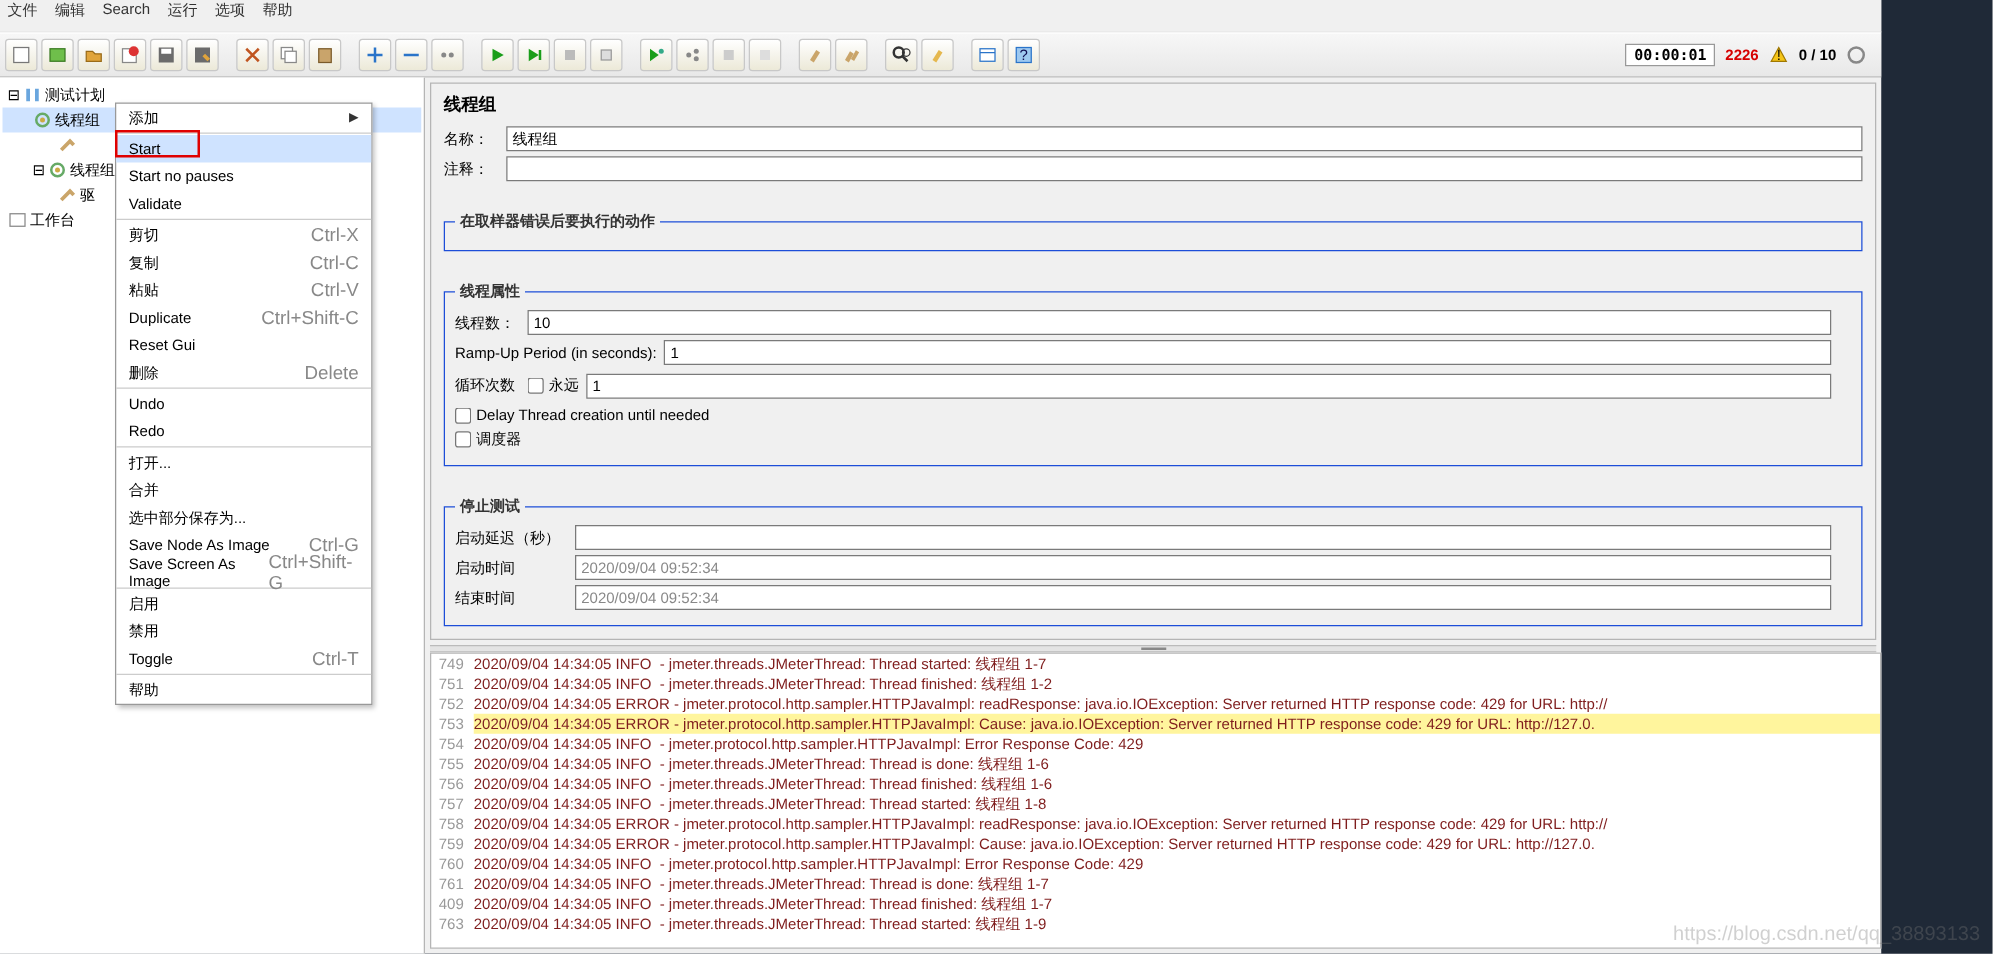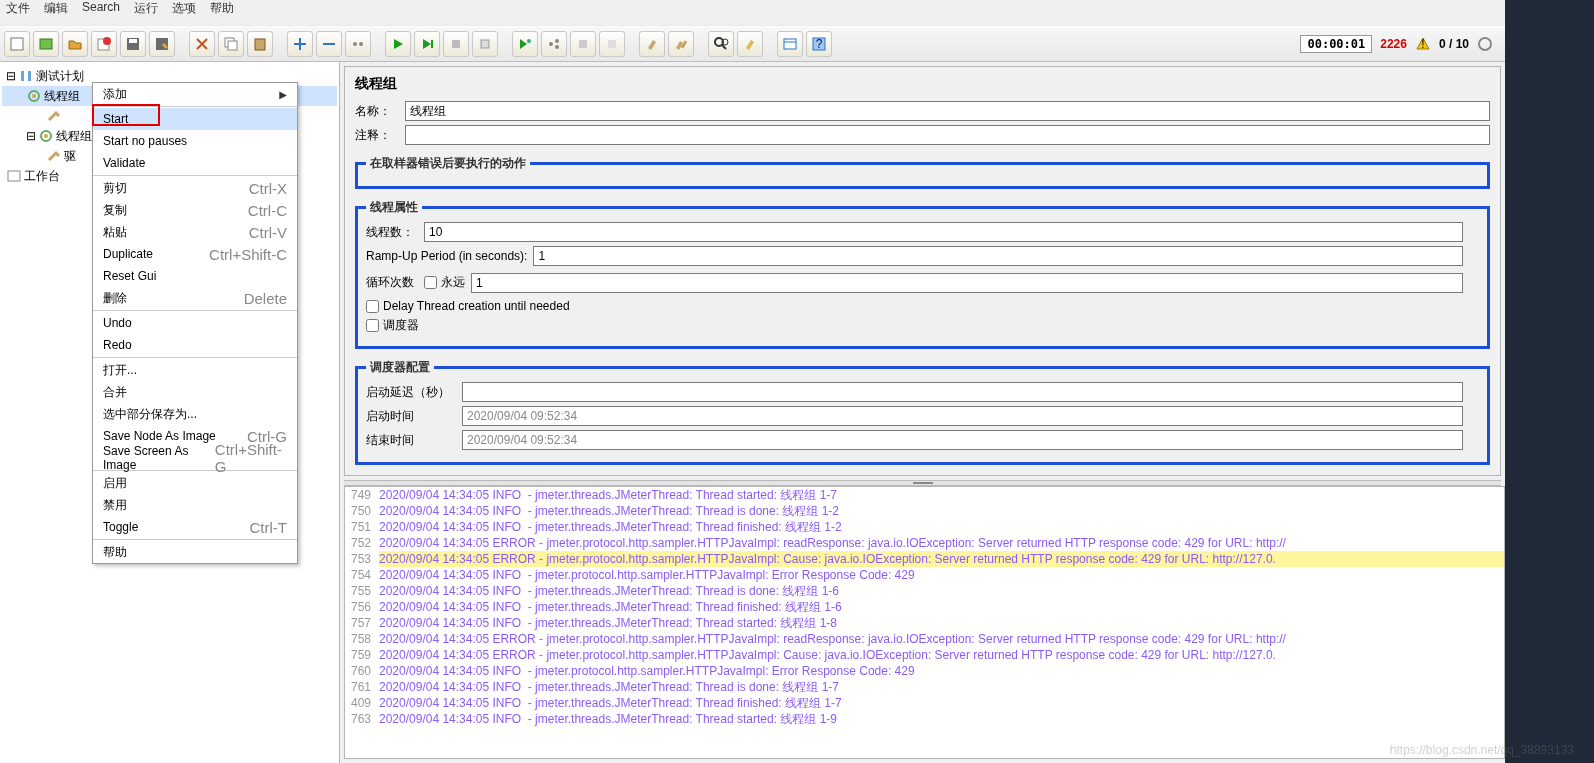--- a/index.html
+++ b/index.html
@@ -25,34 +25,34 @@
 .cm-arrow{font-size:10px;color:#333}
 .cm-sc{color:#888;font-size:15px}
 .hl-red{position:absolute;left:92px;top:42px;width:68px;height:22px;border:2px solid #e00000;pointer-events:none;z-index:11}
 .right{flex:1;display:flex;flex-direction:column;min-width:0}
 .form-panel{flex:0 0 auto;background:#f0f0f0;border:1px solid #b5b5b5;margin:4px;padding:8px 10px 10px 10px}
 .panel-title{font-size:14px;font-weight:bold;margin-bottom:8px}
 .frow{display:flex;align-items:center;margin-bottom:4px;gap:6px}
 .flabel{min-width:44px}
 input[type=text]{flex:1;height:20px;border:1px solid #7a7a7a;padding:0 4px;background:#fff}
 input[type=text].ro{background:#fff;color:#888}
-fieldset{border:3px solid #1d4ed8;margin-top:10px;padding:6px 24px 8px 8px}
+fieldset{border:1px solid #1d4ed8;margin-top:24px;padding:6px 24px 8px 8px}
 legend{padding:0 4px;color:#333;font-weight:bold}
 .radio-row{display:flex;justify-content:center;gap:22px;padding:2px 0}
 .radio-row label{display:flex;align-items:center;gap:4px}
 .cb{display:flex;align-items:center;gap:4px;margin:4px 0}
 .sched .frow .flabel{min-width:90px}
 .splitter{height:6px;background:#e4e4e4;border-top:1px solid #bbb;border-bottom:1px solid #bbb;margin:0 4px;cursor:row-resize;display:flex;align-items:center;justify-content:center}
 .splitter::before{content:"";width:20px;height:2px;background:#888}
 .log{flex:1;min-height:0;margin:0 0 4px 4px;background:#fff;border:1px solid #b5b5b5;overflow:auto;font-family:Consolas,Menlo,monospace;font-size:12px;line-height:16px}
 .log-line{display:flex;white-space:pre}
 .ln{width:34px;text-align:right;color:#999;padding-right:8px;user-select:none;flex:0 0 auto}
-.lc{flex:1;color:#8b5cf6}
+.lc{flex:1;color:#7f1d1d}
 .log-line.hl .lc{background:#fff59d}
-.watermark{position:fixed;right:20px;bottom:6px;color:rgba(120,120,120,.35);font-size:12px;pointer-events:none}
+.watermark{position:fixed;right:10px;bottom:6px;color:rgba(120,120,120,.35);font-size:16px;pointer-events:none}
 svg{display:block}
 </style>
 </head>
 <body>
 
 <div class="app">
 
   <div class="menubar">
     <span>文件</span>
     <span>编辑</span>
@@ -401,39 +401,38 @@
           <label class="cb">
               <input type="checkbox" style="">
               <span>Delay Thread creation until needed</span>
             </label>
           <label class="cb">
               <input type="checkbox" style="">
               <span>调度器</span>
             </label>
         </fieldset>
         <fieldset class="sched">
-          <legend>调度器配置</legend>
+          <legend>停止测试</legend>
           <div class="frow">
               <span class="flabel">启动延迟（秒）</span>
               <input type="text" value="" style="">
             </div>
           <div class="frow">
               <span class="flabel">启动时间</span>
               <input type="text" class="ro" value="2020/09/04 09:52:34" style="">
             </div>
           <div class="frow">
               <span class="flabel">结束时间</span>
               <input type="text" class="ro" value="2020/09/04 09:52:34" style="">
             </div>
         </fieldset>
       </div>
       <div class="splitter"></div>
       <div class="log" id="log">
           <div class="log-line"><span class="ln">749</span><span class="lc">2020/09/04 14:34:05 INFO  - jmeter.threads.JMeterThread: Thread started: 线程组 1-7</span></div>
-          <div class="log-line"><span class="ln">750</span><span class="lc">2020/09/04 14:34:05 INFO  - jmeter.threads.JMeterThread: Thread is done: 线程组 1-2</span></div>
           <div class="log-line"><span class="ln">751</span><span class="lc">2020/09/04 14:34:05 INFO  - jmeter.threads.JMeterThread: Thread finished: 线程组 1-2</span></div>
           <div class="log-line"><span class="ln">752</span><span class="lc">2020/09/04 14:34:05 ERROR - jmeter.protocol.http.sampler.HTTPJavaImpl: readResponse: java.io.IOException: Server returned HTTP response code: 429 for URL: http://</span></div>
           <div class="log-line hl"><span class="ln">753</span><span class="lc">2020/09/04 14:34:05 ERROR - jmeter.protocol.http.sampler.HTTPJavaImpl: Cause: java.io.IOException: Server returned HTTP response code: 429 for URL: http://127.0.</span></div>
           <div class="log-line"><span class="ln">754</span><span class="lc">2020/09/04 14:34:05 INFO  - jmeter.protocol.http.sampler.HTTPJavaImpl: Error Response Code: 429</span></div>
           <div class="log-line"><span class="ln">755</span><span class="lc">2020/09/04 14:34:05 INFO  - jmeter.threads.JMeterThread: Thread is done: 线程组 1-6</span></div>
           <div class="log-line"><span class="ln">756</span><span class="lc">2020/09/04 14:34:05 INFO  - jmeter.threads.JMeterThread: Thread finished: 线程组 1-6</span></div>
           <div class="log-line"><span class="ln">757</span><span class="lc">2020/09/04 14:34:05 INFO  - jmeter.threads.JMeterThread: Thread started: 线程组 1-8</span></div>
           <div class="log-line"><span class="ln">758</span><span class="lc">2020/09/04 14:34:05 ERROR - jmeter.protocol.http.sampler.HTTPJavaImpl: readResponse: java.io.IOException: Server returned HTTP response code: 429 for URL: http://</span></div>
           <div class="log-line"><span class="ln">759</span><span class="lc">2020/09/04 14:34:05 ERROR - jmeter.protocol.http.sampler.HTTPJavaImpl: Cause: java.io.IOException: Server returned HTTP response code: 429 for URL: http://127.0.</span></div>
           <div class="log-line"><span class="ln">760</span><span class="lc">2020/09/04 14:34:05 INFO  - jmeter.protocol.http.sampler.HTTPJavaImpl: Error Response Code: 429</span></div>

